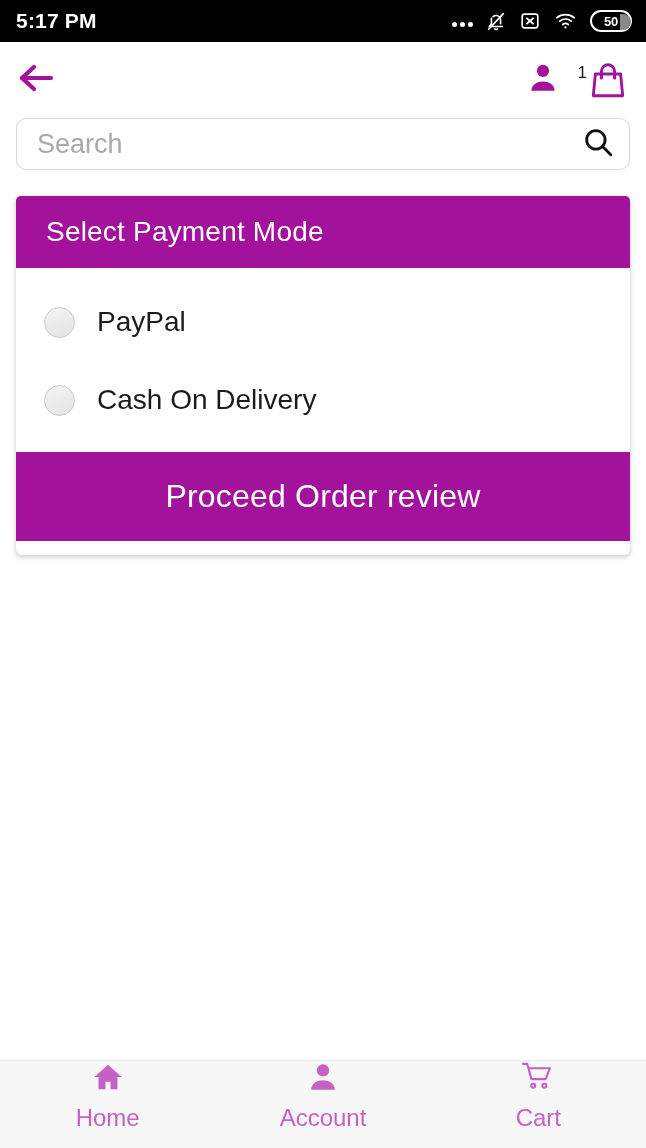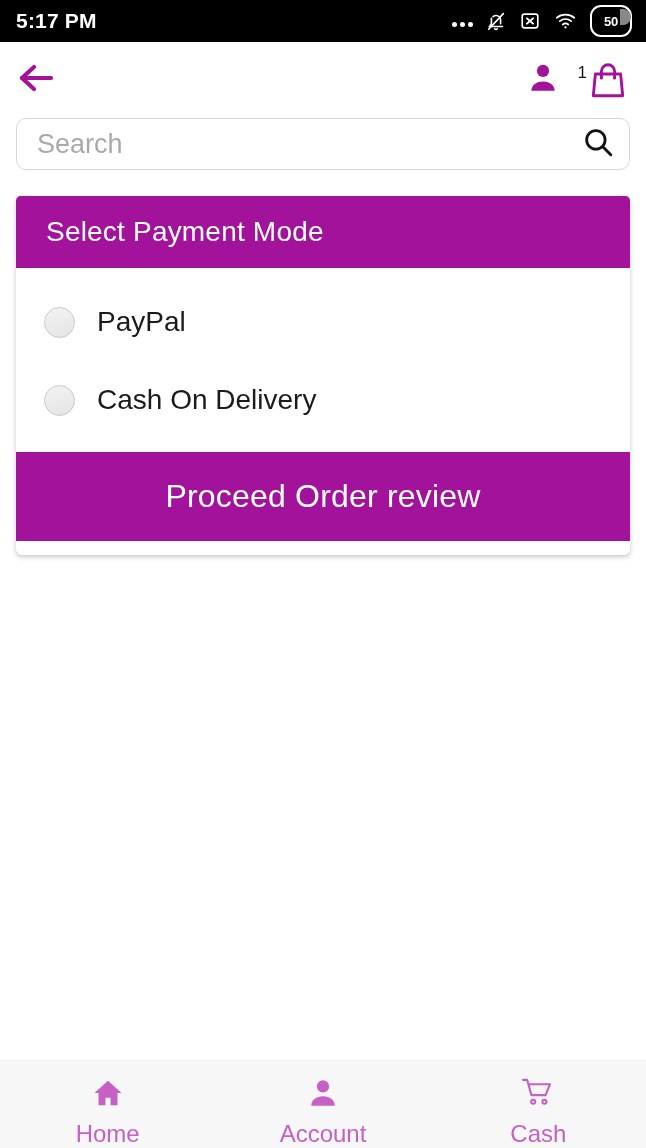--- a/index.html
+++ b/index.html
@@ -16,21 +16,21 @@
     height:42px; background:#000; color:#fff;
     display:flex; align-items:center; justify-content:space-between;
     padding:0 14px 0 16px;
   }
   .status-time{ font-size:21px; font-weight:bold; letter-spacing:.2px; }
   .status-icons{ display:flex; align-items:center; gap:12px; }
   .dots{ display:flex; align-items:flex-end; gap:3px; height:18px; padding-bottom:3px;}
   .dots i{ display:block; width:5px; height:5px; border-radius:50%; background:#fff; }
   .svgic{ display:block; }
   .batt{
-    width:42px; height:32px; border:2px solid #fff; border-radius:11px;
+    width:42px; height:22px; border:2px solid #fff; border-radius:11px;
     display:flex; align-items:center; justify-content:center;
     font-size:13px; font-weight:bold; color:#fff; letter-spacing:-.3px;
     position:relative;
   }
   .batt::after{
     content:""; position:absolute; right:-1px; top:2px;
     width:11px; height:16px; border-radius:0 9px 9px 0; background:#888;
   }
   .batt span{ position:relative; z-index:2; }
 
@@ -96,21 +96,21 @@
   
   .footer{ margin-top:68px; text-align:center; }
   .footer-line{ font-size:25px; color:#262626; line-height:1.55; }
   .footer-link{ color:#2a35f0; text-decoration:none; }
   .footer-line.second{ margin-top:12px; }
 
   
   .bottomnav{
     position:absolute; left:0; bottom:0; width:646px; height:88px;
     background:#F7F7F7; border-top:1px solid #ededed;
-    display:flex; align-items:flex-end;
+    display:flex; align-items:flex-start;
   }
   .nav-item{
     flex:1; display:flex; flex-direction:column;
     align-items:center; justify-content:center; gap:7px; cursor:pointer;
   }
   .nav-label{ font-size:24px; color:#C760C4; }
 </style>
 </head>
 <body>
 
@@ -233,18 +233,18 @@
     </div>
 
     <div class="nav-item">
       <span>
         <svg width="36" height="32" viewBox="0 0 26 24" fill="none" stroke="#C760C4" stroke-width="1.6" stroke-linecap="round" stroke-linejoin="round">
           <path d="M1.8 2.2h3.1l3.2 11.4h10.6L22 5.4H6.2"></path>
           <circle cx="9.4" cy="18.6" r="1.5"></circle>
           <circle cx="17.8" cy="18.6" r="1.5"></circle>
         </svg>
       </span>
-      <span class="nav-label">Cash</span>
+      <span class="nav-label">Cart</span>
     </div>
 
   </div>
 
 </div>
 
 </body></html>

